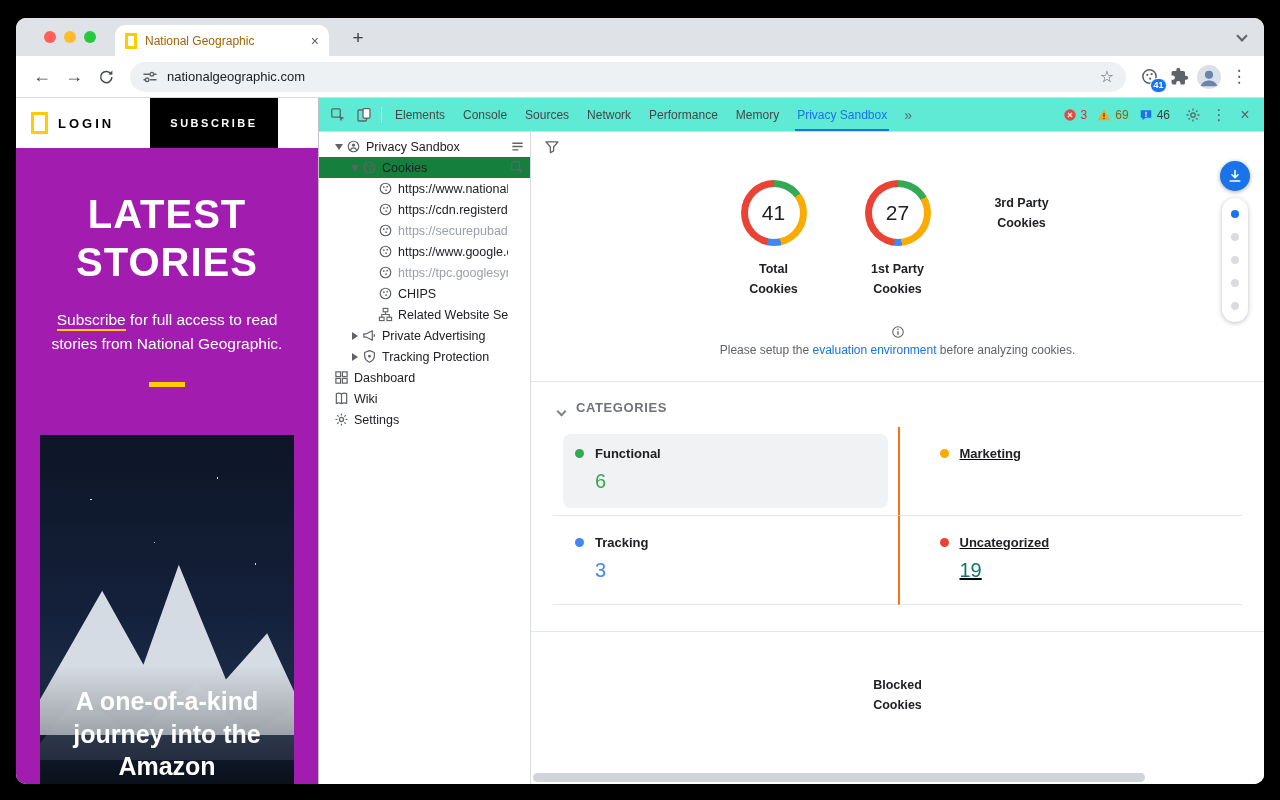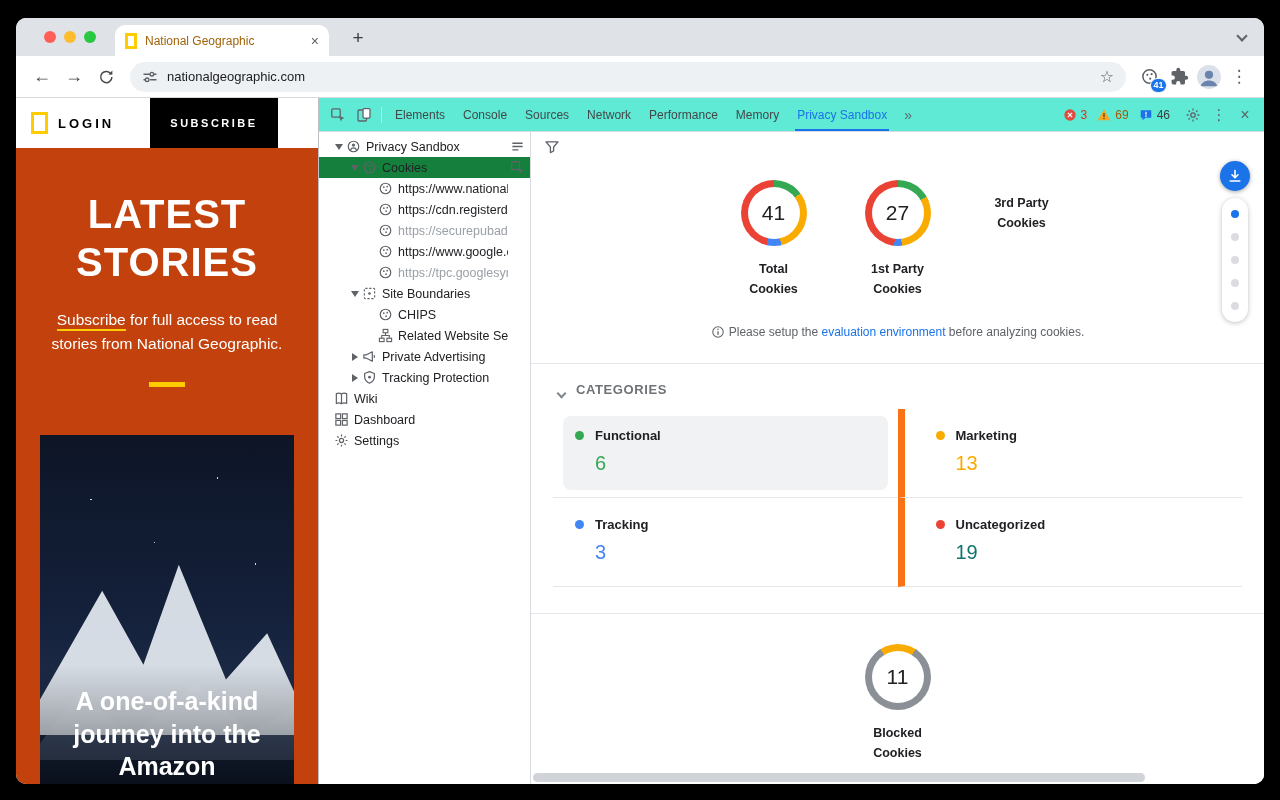--- a/index.html
+++ b/index.html
@@ -48,21 +48,21 @@
   .ic { display:inline-flex; width:16px; height:16px; }
   .ic svg { width:100%; height:100%; }
   .ic.big { width:19px; height:19px; }
   .ic.avatar { width:26px; height:26px; }
   .ic.sm { width:14px; height:14px; }
 
   
   .content { flex:1; display:flex; min-height:0; }
 
   
-  .webpage { width:302px; flex:0 0 auto; background:#c2410c; color:#fff; overflow:hidden; position:relative; }
+  .webpage { width:302px; flex:0 0 auto; background:#a21caf; color:#fff; overflow:hidden; position:relative; }
   .np-header { height:50px; background:#fff; display:flex; align-items:center; }
   .np-logo { width:17px; height:22px; border:3px solid #ffcc00; background:#fff; margin-left:15px; }
   .np-login { margin-left:10px; color:#000; font-weight:bold; font-size:13px; letter-spacing:3px; }
   .np-subscribe { margin-left:auto; margin-right:40px; width:128px; height:50px; background:#000;
                   color:#fff; font-size:11px; font-weight:bold; letter-spacing:2.5px;
                   display:flex; align-items:center; justify-content:center; }
   .np-hero { text-align:center; }
   .np-headline { margin-top:42px; font-size:40px; font-weight:bold; line-height:1.2; letter-spacing:1px; }
   .np-para { font-size:15.5px; line-height:1.55; margin:22px 16px 0; color:#fff; }
   .np-sub-link { border-bottom:2px solid #ffcc00; padding-bottom:1px; }
@@ -130,30 +130,30 @@
   .main-toolbar { height:30px; padding:7px 0 0 13px; color:#5f6368; }
   .donut-row { display:flex; justify-content:center; gap:28px; margin-top:18px; }
   .dstat { width:96px; text-align:center; }
   .donut { width:66px; height:66px; border-radius:50%; margin:0 auto; position:relative; }
   .donut::after { content:""; position:absolute; inset:7px; background:#fff; border-radius:50%; }
   .dnum { position:absolute; inset:0; display:flex; align-items:center; justify-content:center;
           font-size:21px; color:#202124; z-index:1; }
   .dlabel { width:80px; margin:13px auto 0; font-size:12.5px; font-weight:bold; color:#202124;
             line-height:1.6; }
   .info-row { margin-top:26px; display:flex; justify-content:center; align-items:center; gap:4px;
-              font-size:12px; color:#5f6368; }
+              font-size:12px; color:#5f6368;flex-direction:column; }
   .info-row .ic { color:#5f6368; }
   .info-link { color:#1a73e8; }
   .sect-divider { border-top:1px solid #e4e7ea; margin-top:24px; }
   .sect-divider.big { margin-top:26px; }
   .cats-header { display:flex; align-items:flex-end; gap:11px; padding:18px 0 10px 27px;
                  color:#6f7377; font-size:13px; font-weight:bold; letter-spacing:.6px; }
   .cats-grid { display:grid; grid-template-columns:1fr 1fr; margin:2px 22px 0; }
   .cat-cell { padding:7px 10px; border-bottom:1px solid #e4e7ea; }
-  .cat-cell.col2 { border-left:7px solid #f97316; padding-left:19px; }
+  .cat-cell.col2 { border-left:2px solid #f97316; padding-left:28px;text-decoration:underline; }
   .cat-inner { padding:12px 10px 15px 12px; border-radius:8px; }
   .cat-cell.sel .cat-inner { background:#f0f2f3; }
   .cat-head { display:flex; align-items:center; gap:11px; }
   .cat-dot { width:9px; height:9px; border-radius:50%; flex:0 0 auto; }
   .cat-label { font-size:13px; font-weight:bold; color:#202124; }
   .cat-num { font-size:20px; margin:9px 0 0 20px; }
   .blocked-wrap { margin-top:30px; display:flex; justify-content:center; }
   .hscroll { position:absolute; left:2px; bottom:2px; height:9px; width:calc(100% - 4px); }
   .hthumb { height:100%; width:84%; background:#d0d3d8; border-radius:5px; }
   .float-dl { position:absolute; right:14px; top:29px; width:30px; height:30px; border-radius:50%;
@@ -412,30 +412,20 @@
               <div class="trow" style="padding-left: 46px;">
                 <span class="tspace"></span>
                 <span class="ticon"><svg viewBox="0 0 16 16">
                     <circle cx="8" cy="8" r="5.6" fill="none" stroke="currentColor" stroke-width="1.3"></circle>
                     <circle cx="6.2" cy="6.6" r="0.9" fill="currentColor"></circle>
                     <circle cx="9.8" cy="6" r="0.9" fill="currentColor"></circle>
                     <circle cx="8.6" cy="9.8" r="0.9" fill="currentColor"></circle>
                   </svg></span>
                 <span class="tlabel dim">https://tpc.googlesyndic</span>
               </div>
-              <div class="trow" style="padding-left: 30px;">
-                <span class="tarr">
-                  <span class="down"></span>
-                </span>
-                <span class="ticon"><svg viewBox="0 0 16 16">
-                    <rect x="2.5" y="2.5" width="11" height="11" rx="1" fill="none" stroke="currentColor" stroke-width="1.2" stroke-dasharray="2.4 1.8"></rect>
-                    <circle cx="8" cy="8" r="1.4" fill="currentColor"></circle>
-                  </svg></span>
-                <span class="tlabel">Site Boundaries</span>
-              </div>
               <div class="trow" style="padding-left: 46px;">
                 <span class="tspace"></span>
                 <span class="ticon"><svg viewBox="0 0 16 16">
                     <circle cx="8" cy="8" r="5.6" fill="none" stroke="currentColor" stroke-width="1.3"></circle>
                     <circle cx="6.2" cy="6.6" r="0.9" fill="currentColor"></circle>
                     <circle cx="9.8" cy="6" r="0.9" fill="currentColor"></circle>
                     <circle cx="8.6" cy="9.8" r="0.9" fill="currentColor"></circle>
                   </svg></span>
                 <span class="tlabel">CHIPS</span>
               </div>
@@ -464,33 +454,33 @@
                   <span class="right"></span>
                 </span>
                 <span class="ticon"><svg viewBox="0 0 16 16">
                     <path d="M8 1.8l5.2 1.9v3.5c0 3.2-2.1 5.5-5.2 6.9-3.1-1.4-5.2-3.7-5.2-6.9V3.7z" fill="none" stroke="currentColor" stroke-width="1.3" stroke-linejoin="round"></path>
                     <circle cx="8" cy="7.6" r="1.5" fill="currentColor"></circle>
                   </svg></span>
                 <span class="tlabel">Tracking Protection</span>
               </div>
               <div class="trow" style="padding-left: 14px;">
                 <span class="ticon"><svg viewBox="0 0 16 16" fill="none" stroke="currentColor" stroke-width="1.3">
-                    <path d="M8 3.2C6.6 2.2 4.2 2.1 2.5 2.8v10.4c1.7-.7 4.1-.6 5.5.4 1.4-1 3.8-1.1 5.5-.4V2.8C11.8 2.1 9.4 2.2 8 3.2z" stroke-linejoin="round"></path>
-                    <path d="M8 3.2v10.4"></path>
-                  </svg></span>
-                <span class="tlabel">Wiki</span>
-              </div>
-              <div class="trow" style="padding-left: 14px;">
-                <span class="ticon"><svg viewBox="0 0 16 16" fill="none" stroke="currentColor" stroke-width="1.3">
                     <rect x="2" y="2" width="5" height="5"></rect>
                     <rect x="9" y="2" width="5" height="5"></rect>
                     <rect x="2" y="9" width="5" height="5"></rect>
                     <rect x="9" y="9" width="5" height="5"></rect>
                   </svg></span>
                 <span class="tlabel">Dashboard</span>
+              </div>
+              <div class="trow" style="padding-left: 14px;">
+                <span class="ticon"><svg viewBox="0 0 16 16" fill="none" stroke="currentColor" stroke-width="1.3">
+                    <path d="M8 3.2C6.6 2.2 4.2 2.1 2.5 2.8v10.4c1.7-.7 4.1-.6 5.5.4 1.4-1 3.8-1.1 5.5-.4V2.8C11.8 2.1 9.4 2.2 8 3.2z" stroke-linejoin="round"></path>
+                    <path d="M8 3.2v10.4"></path>
+                  </svg></span>
+                <span class="tlabel">Wiki</span>
               </div>
               <div class="trow" style="padding-left: 14px;">
                 <span class="ticon"><svg viewBox="0 0 16 16" fill="none" stroke="currentColor" stroke-width="1.3">
                     <circle cx="8" cy="8" r="2.2"></circle>
                     <path d="M8 1.6v2M8 12.4v2M1.6 8h2M12.4 8h2M3.5 3.5l1.4 1.4M11.1 11.1l1.4 1.4M12.5 3.5l-1.4 1.4M4.9 11.1l-1.4 1.4"></path>
                   </svg></span>
                 <span class="tlabel">Settings</span>
               </div>
             </div>
 
@@ -548,21 +538,20 @@
                     </div>
                     <div class="cat-num" style="color: rgb(52, 168, 83);">6</div>
                   </div>
                 </div>
                 <div class="cat-cell col2">
                   <div class="cat-inner">
                     <div class="cat-head">
                       <span class="cat-dot" style="background: rgb(249, 171, 0);"></span>
                       <span class="cat-label">Marketing</span>
                     </div>
-                    <div class="cat-num" style="color: rgb(249, 171, 0);">13</div>
                   </div>
                 </div>
                 <div class="cat-cell">
                   <div class="cat-inner">
                     <div class="cat-head">
                       <span class="cat-dot" style="background: rgb(66, 133, 244);"></span>
                       <span class="cat-label">Tracking</span>
                     </div>
                     <div class="cat-num" style="color: rgb(66, 133, 244);">3</div>
                   </div>
@@ -575,23 +564,20 @@
                     </div>
                     <div class="cat-num" style="color: #0f766e;">19</div>
                   </div>
                 </div>
               </div>
 
             <div class="sect-divider big"></div>
 
             <div class="blocked-wrap">
                 <div class="dstat">
-                  <div class="donut" style="background: conic-gradient(from -32deg, rgb(249, 171, 0) 0deg, rgb(249, 171, 0) 64deg, rgb(139, 144, 150) 64deg, rgb(139, 144, 150) 360deg);">
-                    <span class="dnum">11</span>
-                  </div>
                   <div class="dlabel">Blocked Cookies</div>
                 </div>
               </div>
 
             <div class="hscroll">
                 <div class="hthumb"></div>
               </div>
 
             <div class="float-dl">
               <span class="ic" id="dl-slot">

